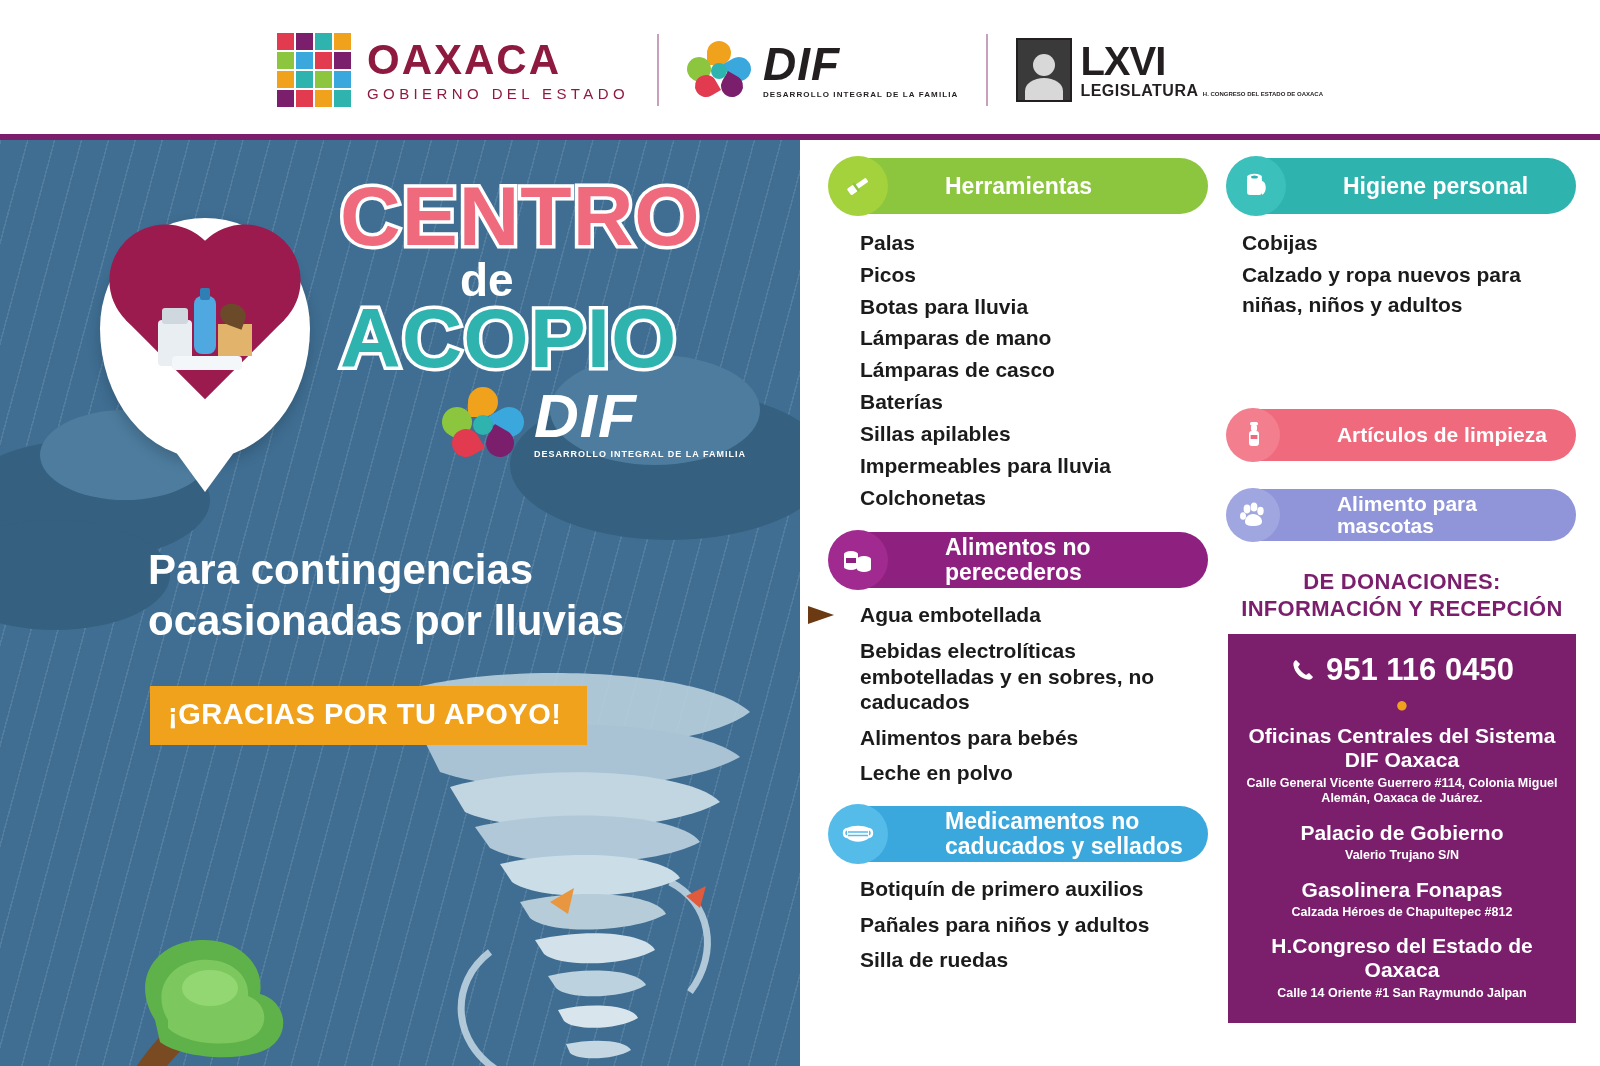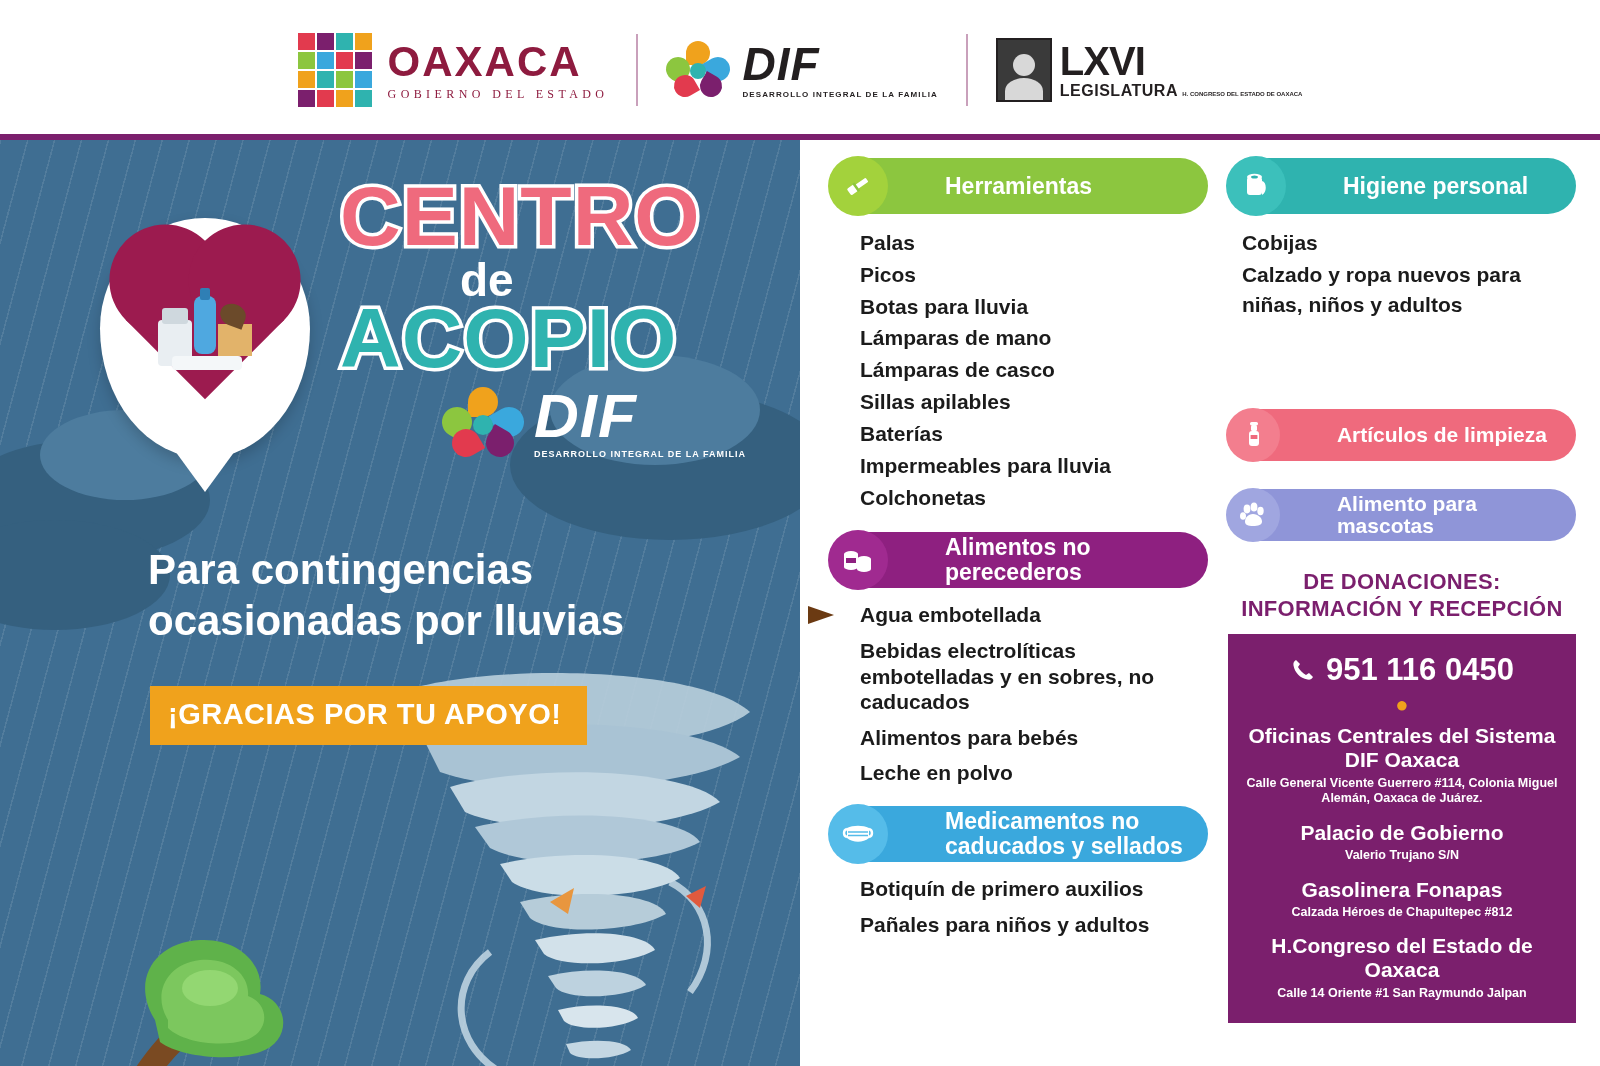--- a/index.html
+++ b/index.html
@@ -42,26 +42,25 @@
   }
   .oax-grid span { display: block; }
   .oax-text { line-height: 1; }
   .oax-text .big {
     font-size: 42px;
     font-weight: bold;
     color: #8e1b3f;
     letter-spacing: 2px;
   }
   .oax-text .small {
-    font-size: 12px;
+    font-size: 15px;
     color: #8e1b3f;
     letter-spacing: 4.4px;
     margin-top: 5px;
     font-weight: normal;
-    font-family: Liberation Serif, serif;
   }
   .divider {
     width: 2px; height: 72px;
     background: #c9a0bb;
   }
   .dif-logo { display: flex; align-items: center; gap: 12px; }
   .dif-flower {
     width: 64px; height: 58px;
     position: relative;
   }
@@ -572,22 +571,22 @@
               </svg>
           </div>
           <div class="cat-label">Herramientas</div>
         </div>
         <ul class="item-list">
           <li>Palas</li>
           <li>Picos</li>
           <li>Botas para lluvia</li>
           <li>Lámparas de mano</li>
           <li>Lámparas de casco</li>
+          <li>Baterías</li>
           <li>Sillas apilables</li>
-          <li>Baterías</li>
           <li>Impermeables para lluvia</li>
           <li>Colchonetas</li>
         </ul>
 
         <div class="cat-pill" style="background:#8e2080;justify-content:space-between;">
           <div class="bubble" style="background:#a02a90;">
             <svg width="34" height="30" viewBox="0 0 34 30">
                 <ellipse cx="10" cy="9" rx="7" ry="3" fill="#ffffff"></ellipse>
                 <rect x="3" y="9" width="14" height="13" fill="#ffffff"></rect>
                 <ellipse cx="10" cy="22" rx="7" ry="3" fill="#ffffff"></ellipse>
@@ -613,20 +612,21 @@
                 <path d="M7 9 C3 10 3 16 7 17" stroke="#ffffff" stroke-width="2.4" fill="none"></path>
                 <path d="M29 9 C33 10 33 16 29 17" stroke="#ffffff" stroke-width="2.4" fill="none"></path>
                 <path d="M8 12 H28 M8 15.5 H28" stroke="#55bce9" stroke-width="1.6"></path>
               </svg>
           </div>
           <div class="cat-label">Medicamentos no caducados y sellados</div>
         </div>
         <ul class="item-list loose">
           <li>Botiquín de primero auxilios</li>
           <li>Pañales para niños y adultos</li>
+          <li>Silla de ruedas</li>
         </ul>
       </div>
 
       <div class="col-right">
 
         <div class="cat-pill" style="background:#2fb3af;">
           <div class="bubble" style="background:#3cc0bb;">
             <svg width="32" height="30" viewBox="0 0 32 30">
                 <rect x="7" y="6" width="15" height="18" rx="3" fill="#ffffff"></rect>
                 <ellipse cx="14.5" cy="6" rx="7.5" ry="3.2" fill="#ffffff"></ellipse>

